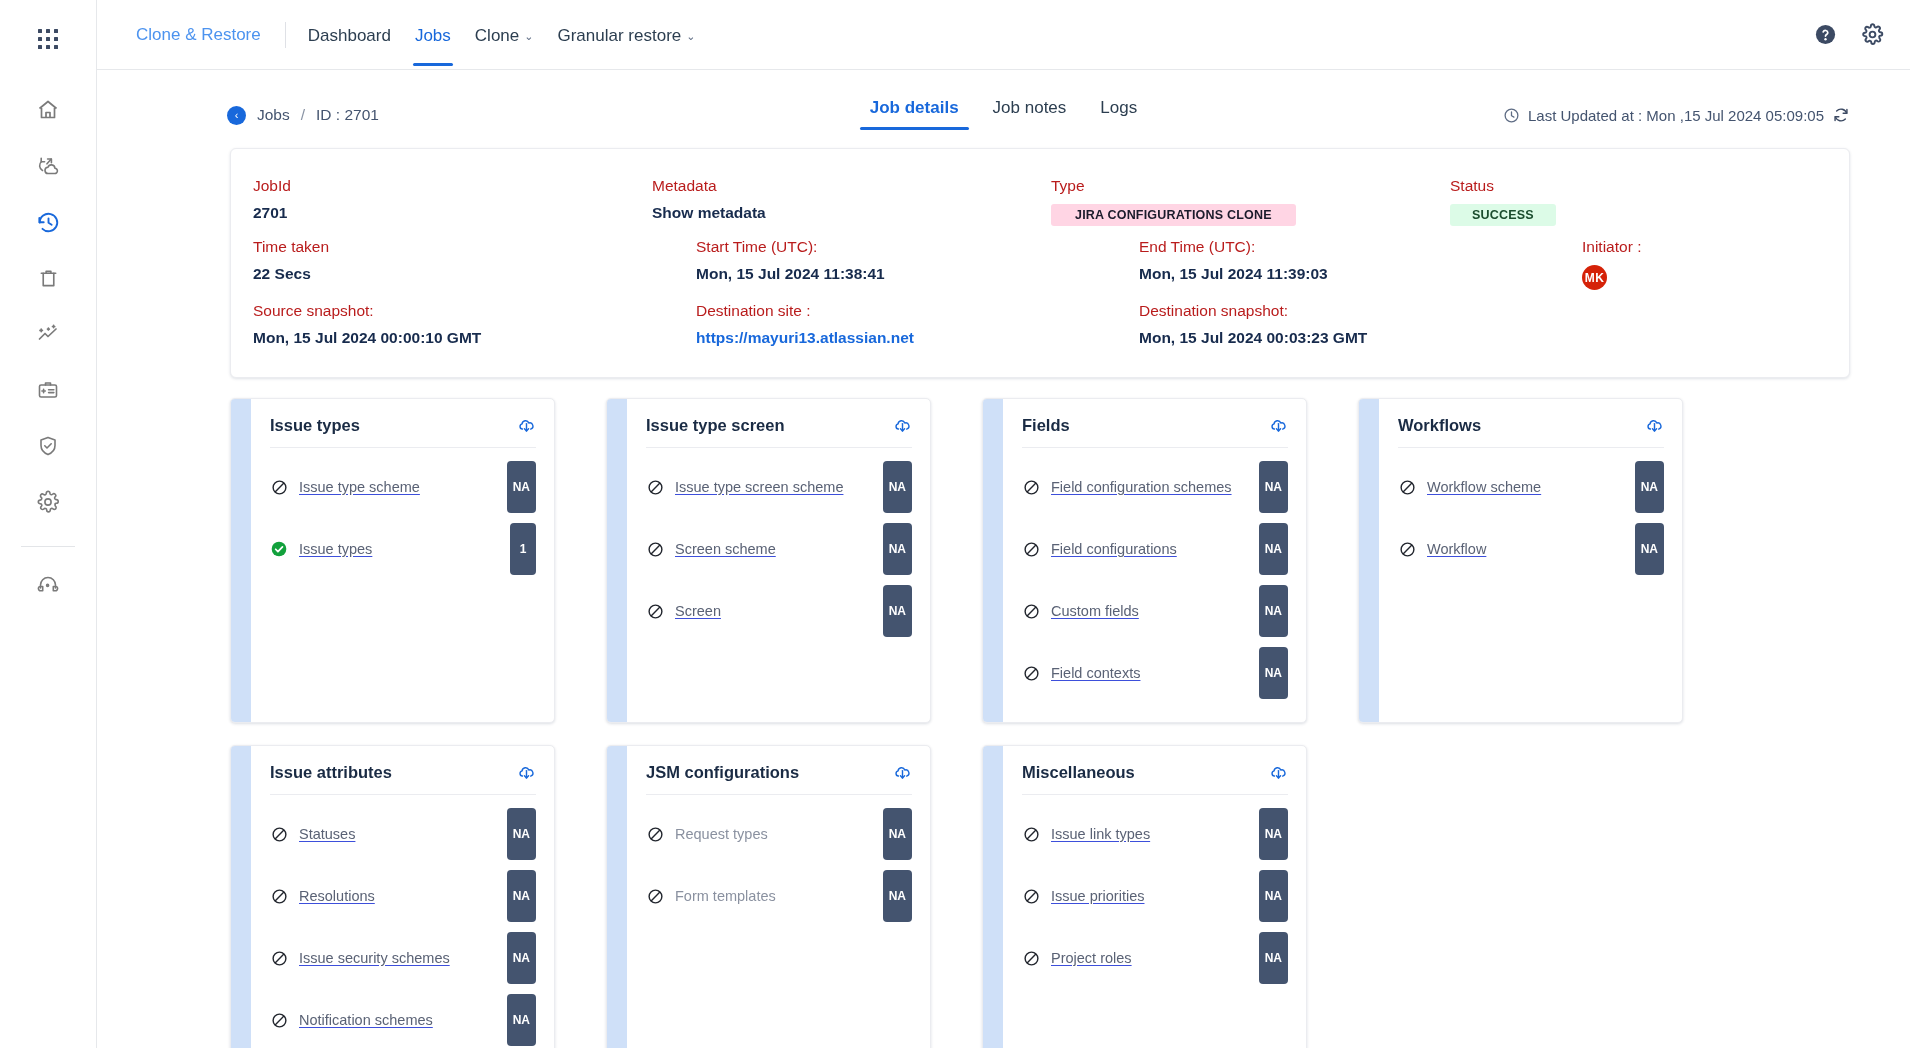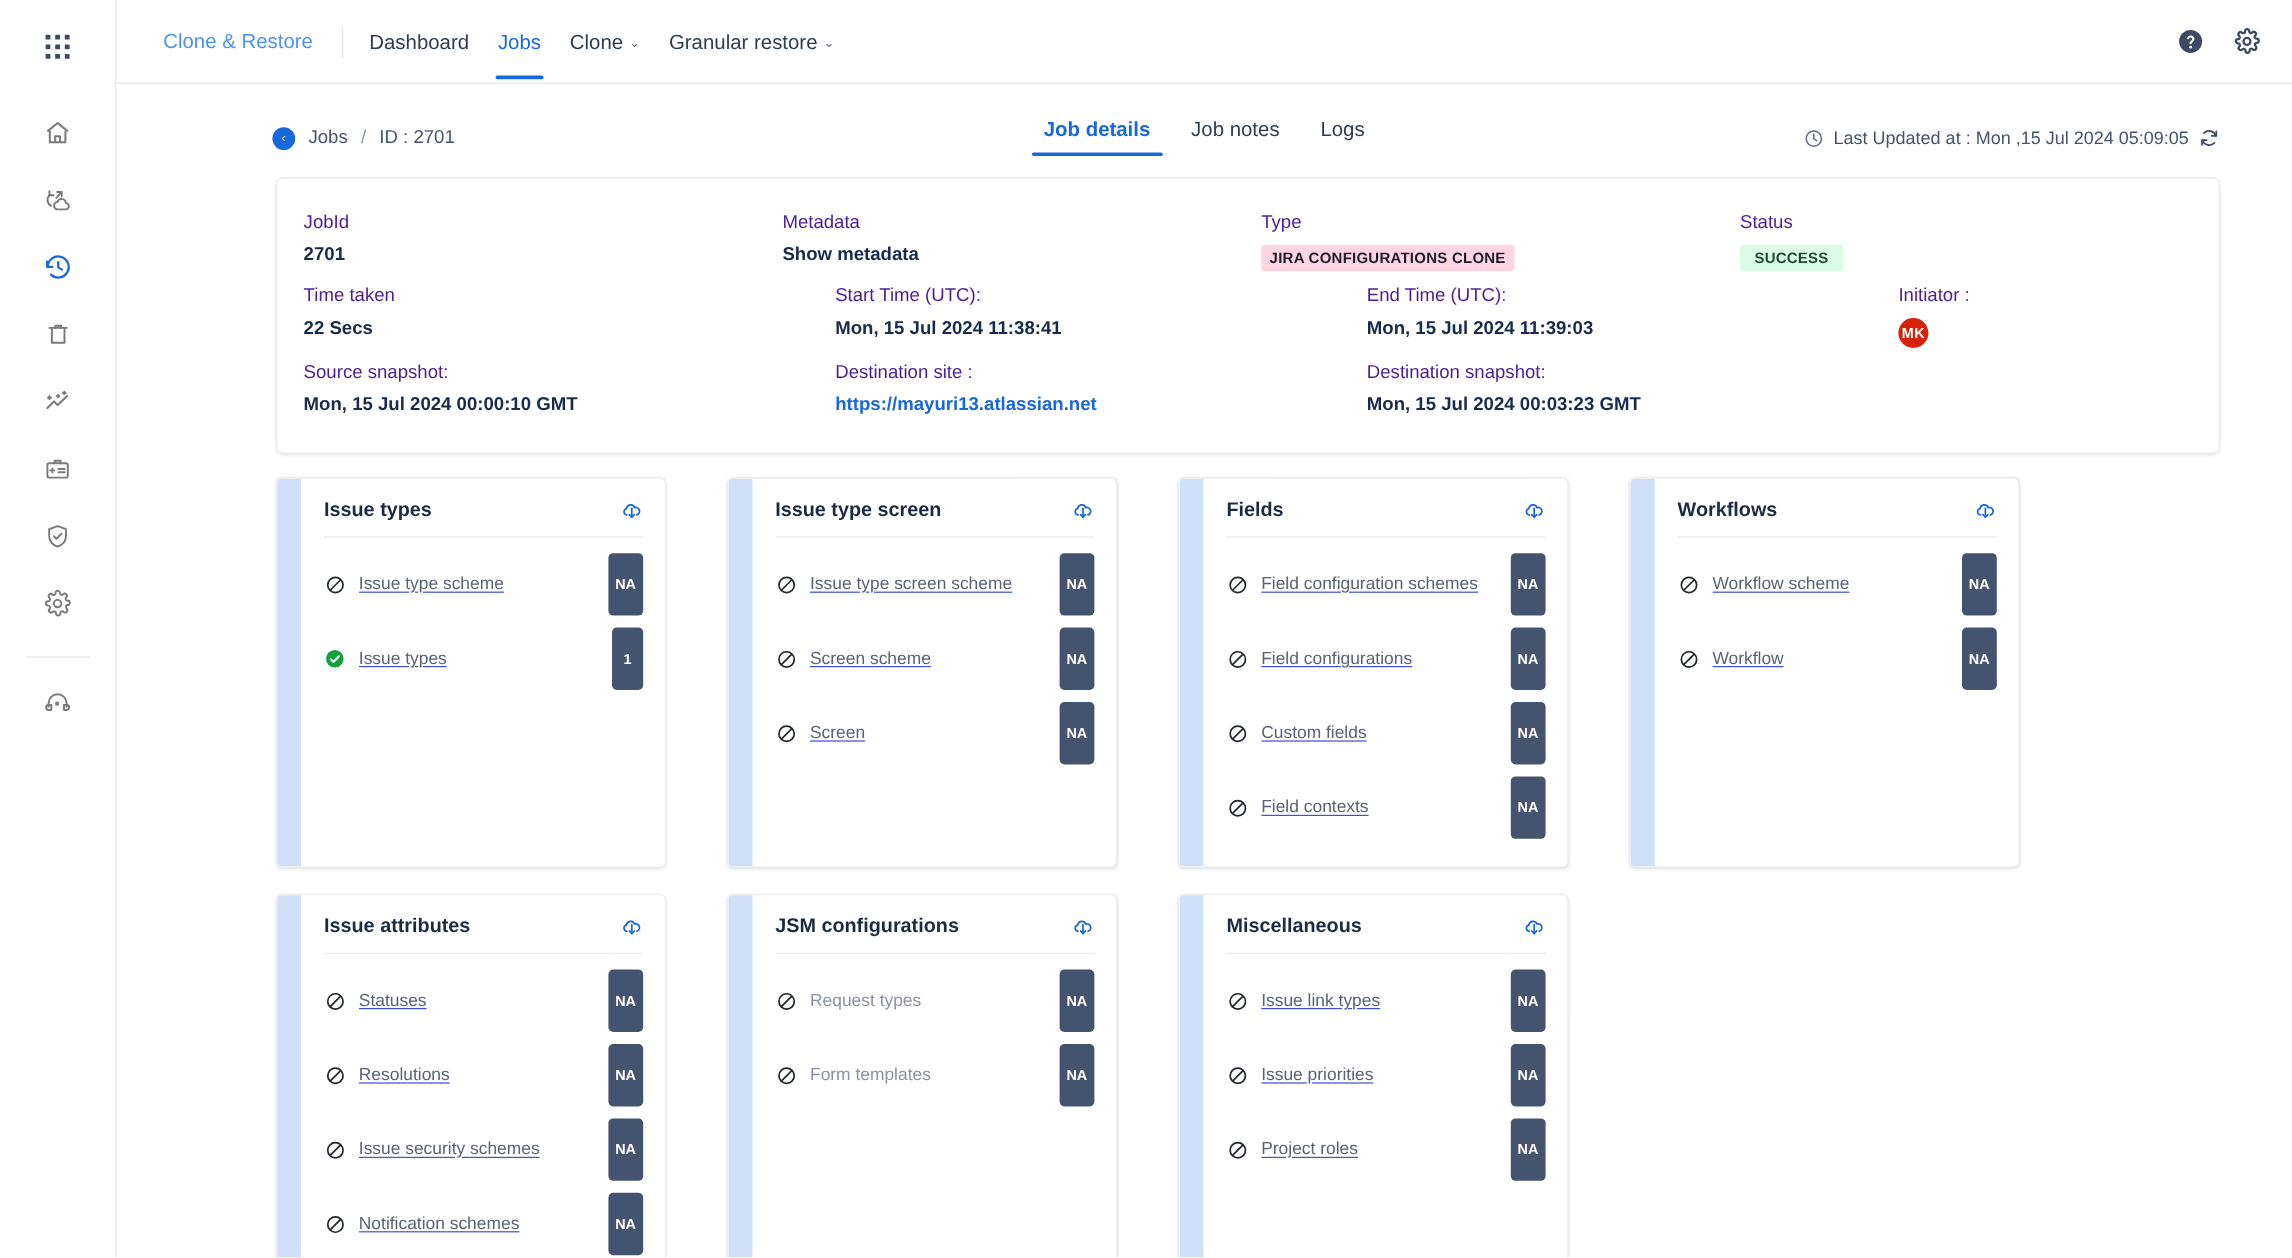--- a/index.html
+++ b/index.html
@@ -106,32 +106,32 @@
     margin: 16px 60px 0 133px;
     background: #fff;
     border: 1px solid #ebecf0;
     border-radius: 6px;
     box-shadow: 0 1px 3px rgba(9,30,66,0.13);
     padding: 28px 0 30px 0;
   }
   .panel-row { display: flex; padding: 0 0 0 22px; }
   .panel-row + .panel-row { margin-top: 12px; gap: 44px; }
   .cell { flex: 0 0 25%; padding-right: 20px; }
-  .cell-label { font-size: 15.5px; color: #4c1d95; margin-bottom: 9px; }
+  .cell-label { font-size: 15.5px; color: #b91c1c; margin-bottom: 9px; }
   .cell-value { font-size: 15.5px; color: #172b4d; font-weight: 700; }
   .cell-value.link { color: #1868db; font-weight: 700; cursor: pointer; }
   .badge-type {
     display: inline-block; background: #ffd5e4; color: #1b1b2b;
     font-size: 12.5px; font-weight: 700; letter-spacing: .2px;
-    padding: 4px 7px; border-radius: 3px;
+    padding: 4px 24px; border-radius: 3px;
   }
   .badge-status {
     display: inline-block; background: #dcfbe7; color: #1b4d2e;
     font-size: 12.5px; font-weight: 700; letter-spacing: .2px;
-    padding: 4px 12px; border-radius: 3px;
+    padding: 4px 22px; border-radius: 3px;
   }
   .avatar {
     width: 25px; height: 25px; border-radius: 50%;
     background: #d52208; color: #fff;
     display: flex; align-items: center; justify-content: center;
     font-size: 12px; font-weight: 700; letter-spacing: .3px;
   }
 
   
   .cards-wrap { padding: 20px 60px 0 133px; }

